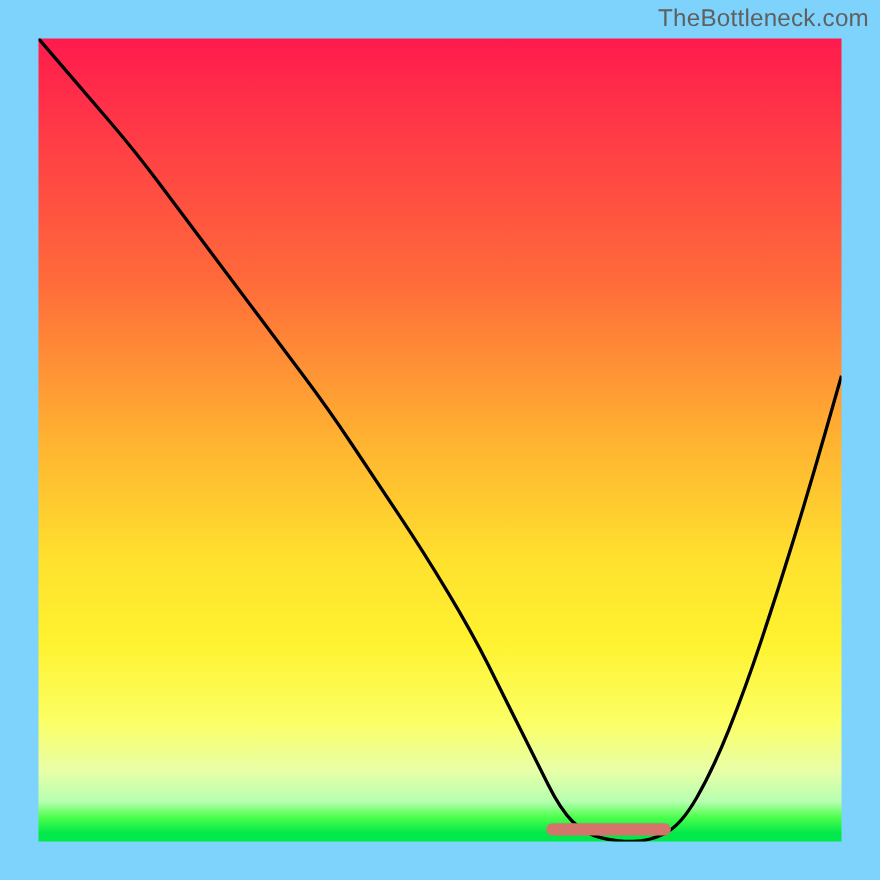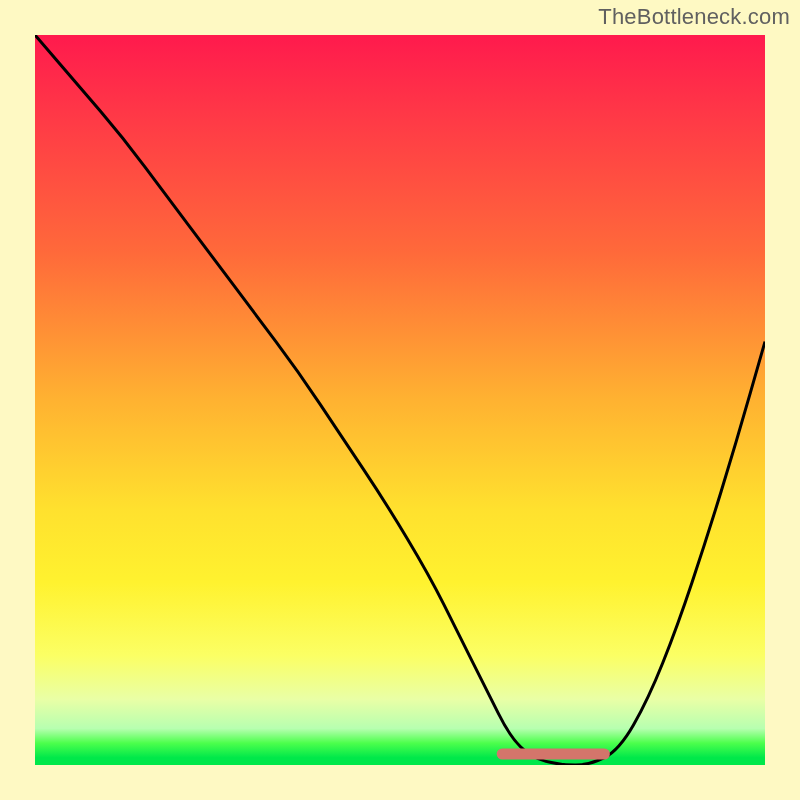--- a/index.html
+++ b/index.html
@@ -8,21 +8,21 @@
     width: 800px;
     height: 800px;
     overflow: hidden;
     background: #000;
     font-family: Arial, Helvetica, sans-serif;
   }
   .frame {
     position: relative;
     width: 800px;
     height: 800px;
-    background: #fef9c3;
+    background: #7dd3fc;
   }
   .watermark {
     position: absolute;
     top: 4px;
     right: 10px;
     color: #606060;
     font-size: 22px;
     font-weight: 500;
     letter-spacing: 0.2px;
     z-index: 30;

